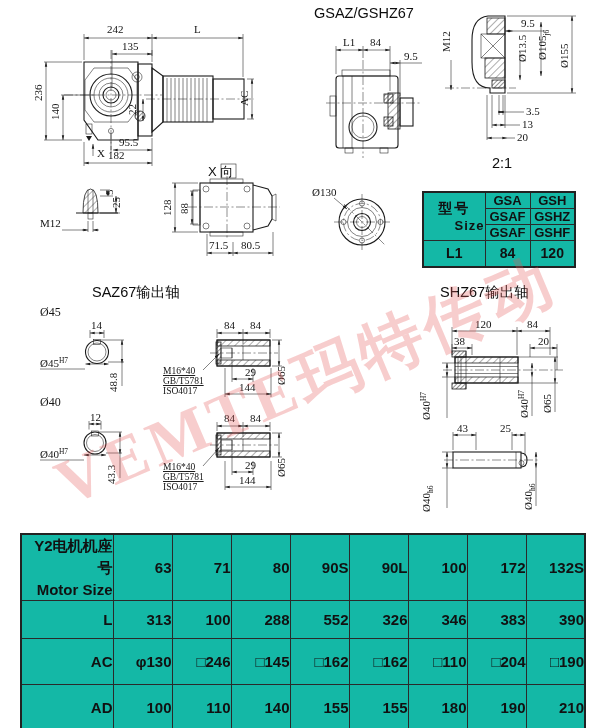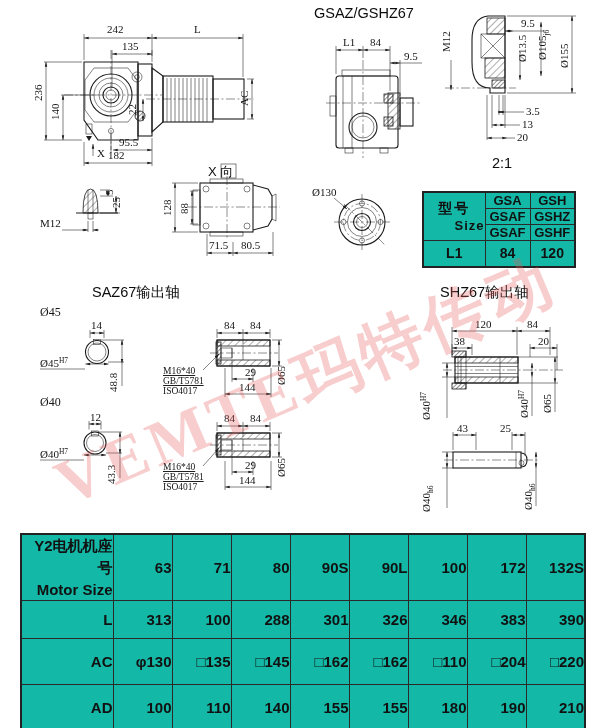--- a/index.html
+++ b/index.html
@@ -419,36 +419,36 @@
     <td>90L</td>
     <td>100</td>
     <td>172</td>
     <td>132S</td>
   </tr>
   <tr>
     <td>L</td>
     <td>313</td>
     <td>100</td>
     <td>288</td>
-    <td>301</td>
+    <td>552</td>
     <td>326</td>
     <td>346</td>
     <td>383</td>
     <td>390</td>
   </tr>
   <tr>
     <td>AC</td>
     <td>φ130</td>
-    <td>□135</td>
+    <td>□246</td>
     <td>□145</td>
     <td>□162</td>
     <td>□162</td>
     <td>□110</td>
     <td>□204</td>
-    <td>□220</td>
+    <td>□190</td>
   </tr>
   <tr>
     <td>AD</td>
     <td>100</td>
     <td>110</td>
     <td>140</td>
     <td>155</td>
     <td>155</td>
     <td>180</td>
     <td>190</td>

